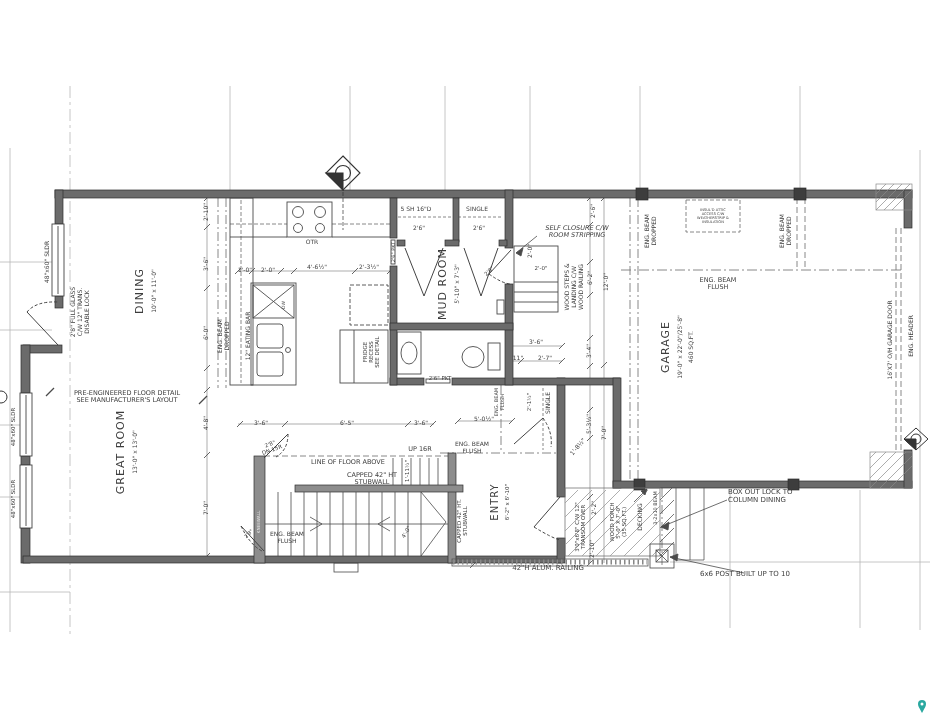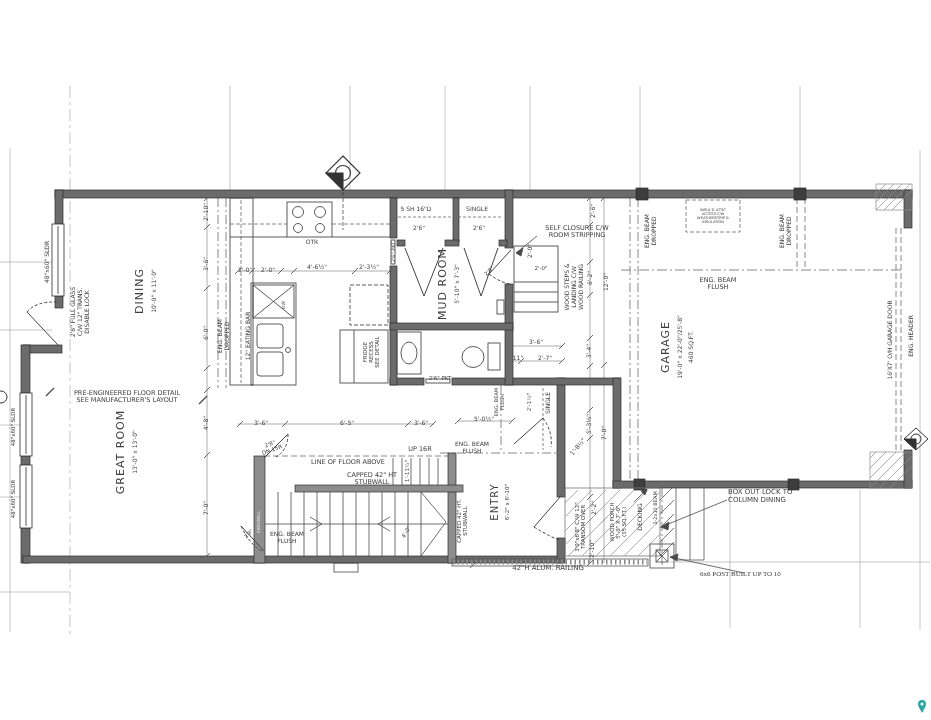--- a/index.html
+++ b/index.html
@@ -345,21 +345,21 @@
       <div class="lbl" style="left: 317px; top: 267px; font-size: 6px; transform: translate(-50%, -50%) rotate(0deg);"><div>4'-6½"</div></div>
       <div class="lbl" style="left: 369px; top: 267px; font-size: 6px; transform: translate(-50%, -50%) rotate(0deg);"><div>2'-3½"</div></div>
       <div class="lbl" style="left: 312px; top: 242px; font-size: 6px; transform: translate(-50%, -50%) rotate(0deg);"><div>OTR</div></div>
       <div class="lbl" style="left: 416px; top: 209px; font-size: 6px; transform: translate(-50%, -50%) rotate(0deg);"><div>5 SH 16"D</div></div>
       <div class="lbl" style="left: 477px; top: 209px; font-size: 6px; transform: translate(-50%, -50%) rotate(0deg);"><div>SINGLE</div></div>
       <div class="lbl" style="left: 419px; top: 228px; font-size: 6px; transform: translate(-50%, -50%) rotate(0deg);"><div>2'6"</div></div>
       <div class="lbl" style="left: 479px; top: 228px; font-size: 6px; transform: translate(-50%, -50%) rotate(0deg);"><div>2'6"</div></div>
       <div class="lbl" style="left: 394px; top: 252px; font-size: 5px; transform: translate(-50%, -50%) rotate(-90deg);"><div>2'6" PKT</div></div>
       <div class="lbl" style="left: 443px; top: 284px; font-size: 11px; letter-spacing: 1px; transform: translate(-50%, -50%) rotate(-90deg);"><div>MUD ROOM</div></div>
       <div class="lbl" style="left: 457px; top: 284px; font-size: 6px; transform: translate(-50%, -50%) rotate(-90deg);"><div>5'-10" x 7'-3"</div></div>
-      <div class="lbl" style="left: 577px; top: 232px; font-size: 6.5px; transform: translate(-50%, -50%) rotate(0deg);"><div>SELF CLOSURE C/W</div><div>ROOM STRIPPING</div></div>
+      <div class="lbl" style="left: 577px; top: 232px; font-size: 6.5px; transform: translate(-50%, -50%) rotate(0deg); font-style: italic;"><div>SELF CLOSURE C/W</div><div>ROOM STRIPPING</div></div>
       <div class="lbl" style="left: 574px; top: 287px; font-size: 6px; transform: translate(-50%, -50%) rotate(-90deg);"><div>WOOD STEPS &amp;</div><div>LANDING C/W</div><div>WOOD RAILING</div></div>
       <div class="lbl" style="left: 593px; top: 211px; font-size: 6px; transform: translate(-50%, -50%) rotate(-90deg);"><div>2'-6"</div></div>
       <div class="lbl" style="left: 530px; top: 251px; font-size: 6px; transform: translate(-50%, -50%) rotate(-90deg);"><div>2'-0"</div></div>
       <div class="lbl" style="left: 541px; top: 268px; font-size: 5.5px; transform: translate(-50%, -50%) rotate(0deg);"><div>2'-0"</div></div>
       <div class="lbl" style="left: 590px; top: 278px; font-size: 6px; transform: translate(-50%, -50%) rotate(-90deg);"><div>6'-2"</div></div>
       <div class="lbl" style="left: 606px; top: 282px; font-size: 6px; transform: translate(-50%, -50%) rotate(-90deg);"><div>12'-0"</div></div>
       <div class="lbl" style="left: 651px; top: 231px; font-size: 6px; transform: translate(-50%, -50%) rotate(-90deg);"><div>ENG. BEAM</div><div>DROPPED</div></div>
       <div class="lbl" style="left: 713px; top: 216px; font-size: 3.6px; transform: translate(-50%, -50%) rotate(0deg);"><div>INSUL'D ATTIC</div><div>ACCESS C/W</div><div>WEATHERSTRIP &amp;</div><div>INSULATION</div></div>
       <div class="lbl" style="left: 786px; top: 231px; font-size: 6px; transform: translate(-50%, -50%) rotate(-90deg);"><div>ENG. BEAM</div><div>DROPPED</div></div>
       <div class="lbl" style="left: 718px; top: 284px; font-size: 6.5px; transform: translate(-50%, -50%) rotate(0deg);"><div>ENG. BEAM</div><div>FLUSH</div></div>
@@ -403,19 +403,19 @@
       <div class="lbl" style="left: 407px; top: 471px; font-size: 5.5px; transform: translate(-50%, -50%) rotate(-90deg);"><div>1'-11½"</div></div>
       <div class="lbl" style="left: 406px; top: 532px; font-size: 5.5px; transform: translate(-50%, -50%) rotate(-60deg);"><div>4'-0"</div></div>
       <div class="lbl" style="left: 580px; top: 527px; font-size: 5.5px; transform: translate(-50%, -50%) rotate(-90deg);"><div>3'0"x6'8" C/W 12"</div><div>TRANSOM OVER</div></div>
       <div class="lbl" style="left: 594px; top: 508px; font-size: 6px; transform: translate(-50%, -50%) rotate(-90deg);"><div>2'-2"</div></div>
       <div class="lbl" style="left: 592px; top: 549px; font-size: 6px; transform: translate(-50%, -50%) rotate(-90deg);"><div>2'-10"</div></div>
       <div class="lbl" style="left: 618px; top: 522px; font-size: 5.5px; transform: translate(-50%, -50%) rotate(-90deg);"><div>WOOD PORCH</div><div>5'-0" X 7'-0"</div><div>(35 SQ.FT.)</div></div>
       <div class="lbl" style="left: 640px; top: 517px; font-size: 6px; transform: translate(-50%, -50%) rotate(-90deg);"><div>DECKING</div></div>
       <div class="lbl" style="left: 656px; top: 508px; font-size: 5px; transform: translate(-50%, -50%) rotate(-90deg);"><div>3-2x10 BEAM</div></div>
       <div class="lbl" style="left: 548px; top: 569px; font-size: 7px; transform: translate(-50%, -50%) rotate(0deg);"><div>42"H ALUM. RAILING</div></div>
       <div class="lbl" style="left: 728px; top: 497px; font-size: 7px; transform: translate(0px, -50%) rotate(0deg); text-align: left;"><div>BOX OUT LOCK TO</div><div>COLUMN DINING</div></div>
-      <div class="lbl" style="left: 700px; top: 575px; font-size: 7px; transform: translate(0px, -50%) rotate(0deg); text-align: center; font-family: Liberation Serif, serif;"><div>6x6 POST BUILT UP TO 10</div></div>
+      <div class="lbl" style="left: 700px; top: 575px; font-size: 7px; transform: translate(0px, -50%) rotate(0deg); text-align: center;"><div>6x6 POST BUILT UP TO 10</div></div>
       <div class="lbl" style="left: 440px; top: 378px; font-size: 5.5px; transform: translate(-50%, -50%) rotate(0deg);"><div>2'6" PKT</div></div>
       <div class="lbl" style="left: 371px; top: 352px; font-size: 5.5px; transform: translate(-50%, -50%) rotate(-90deg);"><div>FRIDGE</div><div>RECESS</div><div>SEE DETAIL</div></div>
       <div class="lbl" style="left: 249px; top: 534px; font-size: 5px; transform: translate(-50%, -50%) rotate(-45deg);"><div>2'8"</div></div>
     </div>
 
 </div>
 
 </body></html>

